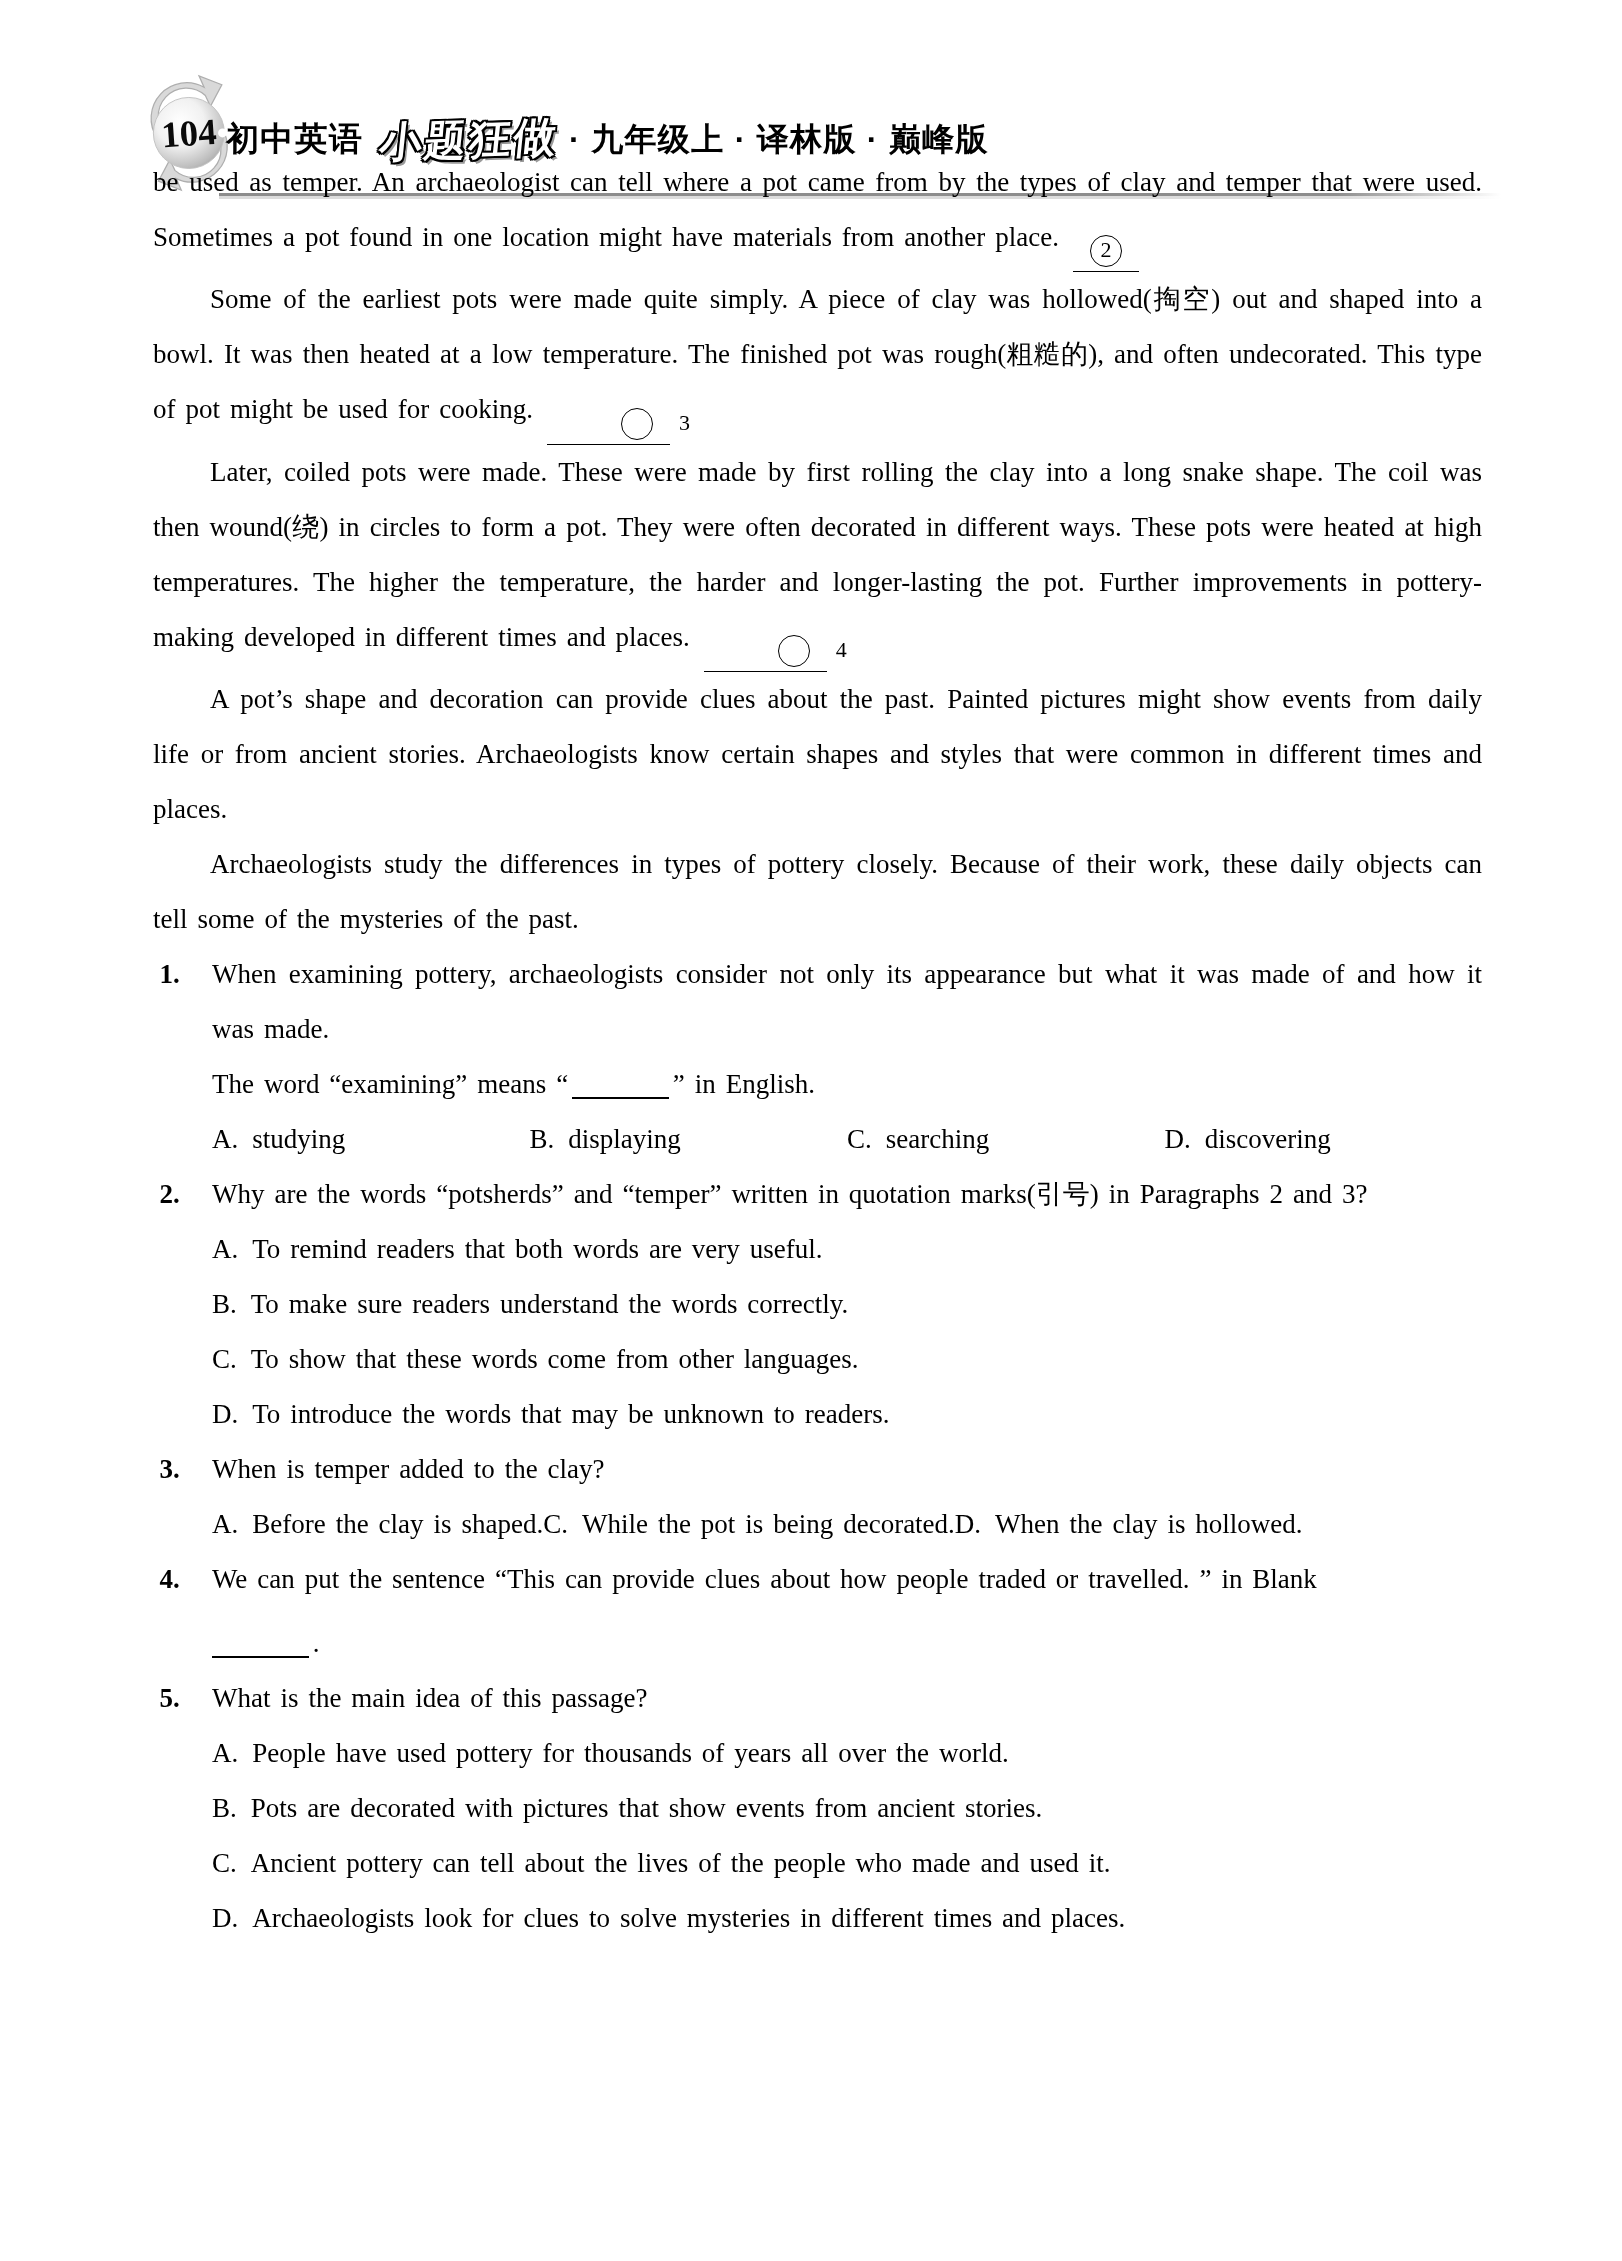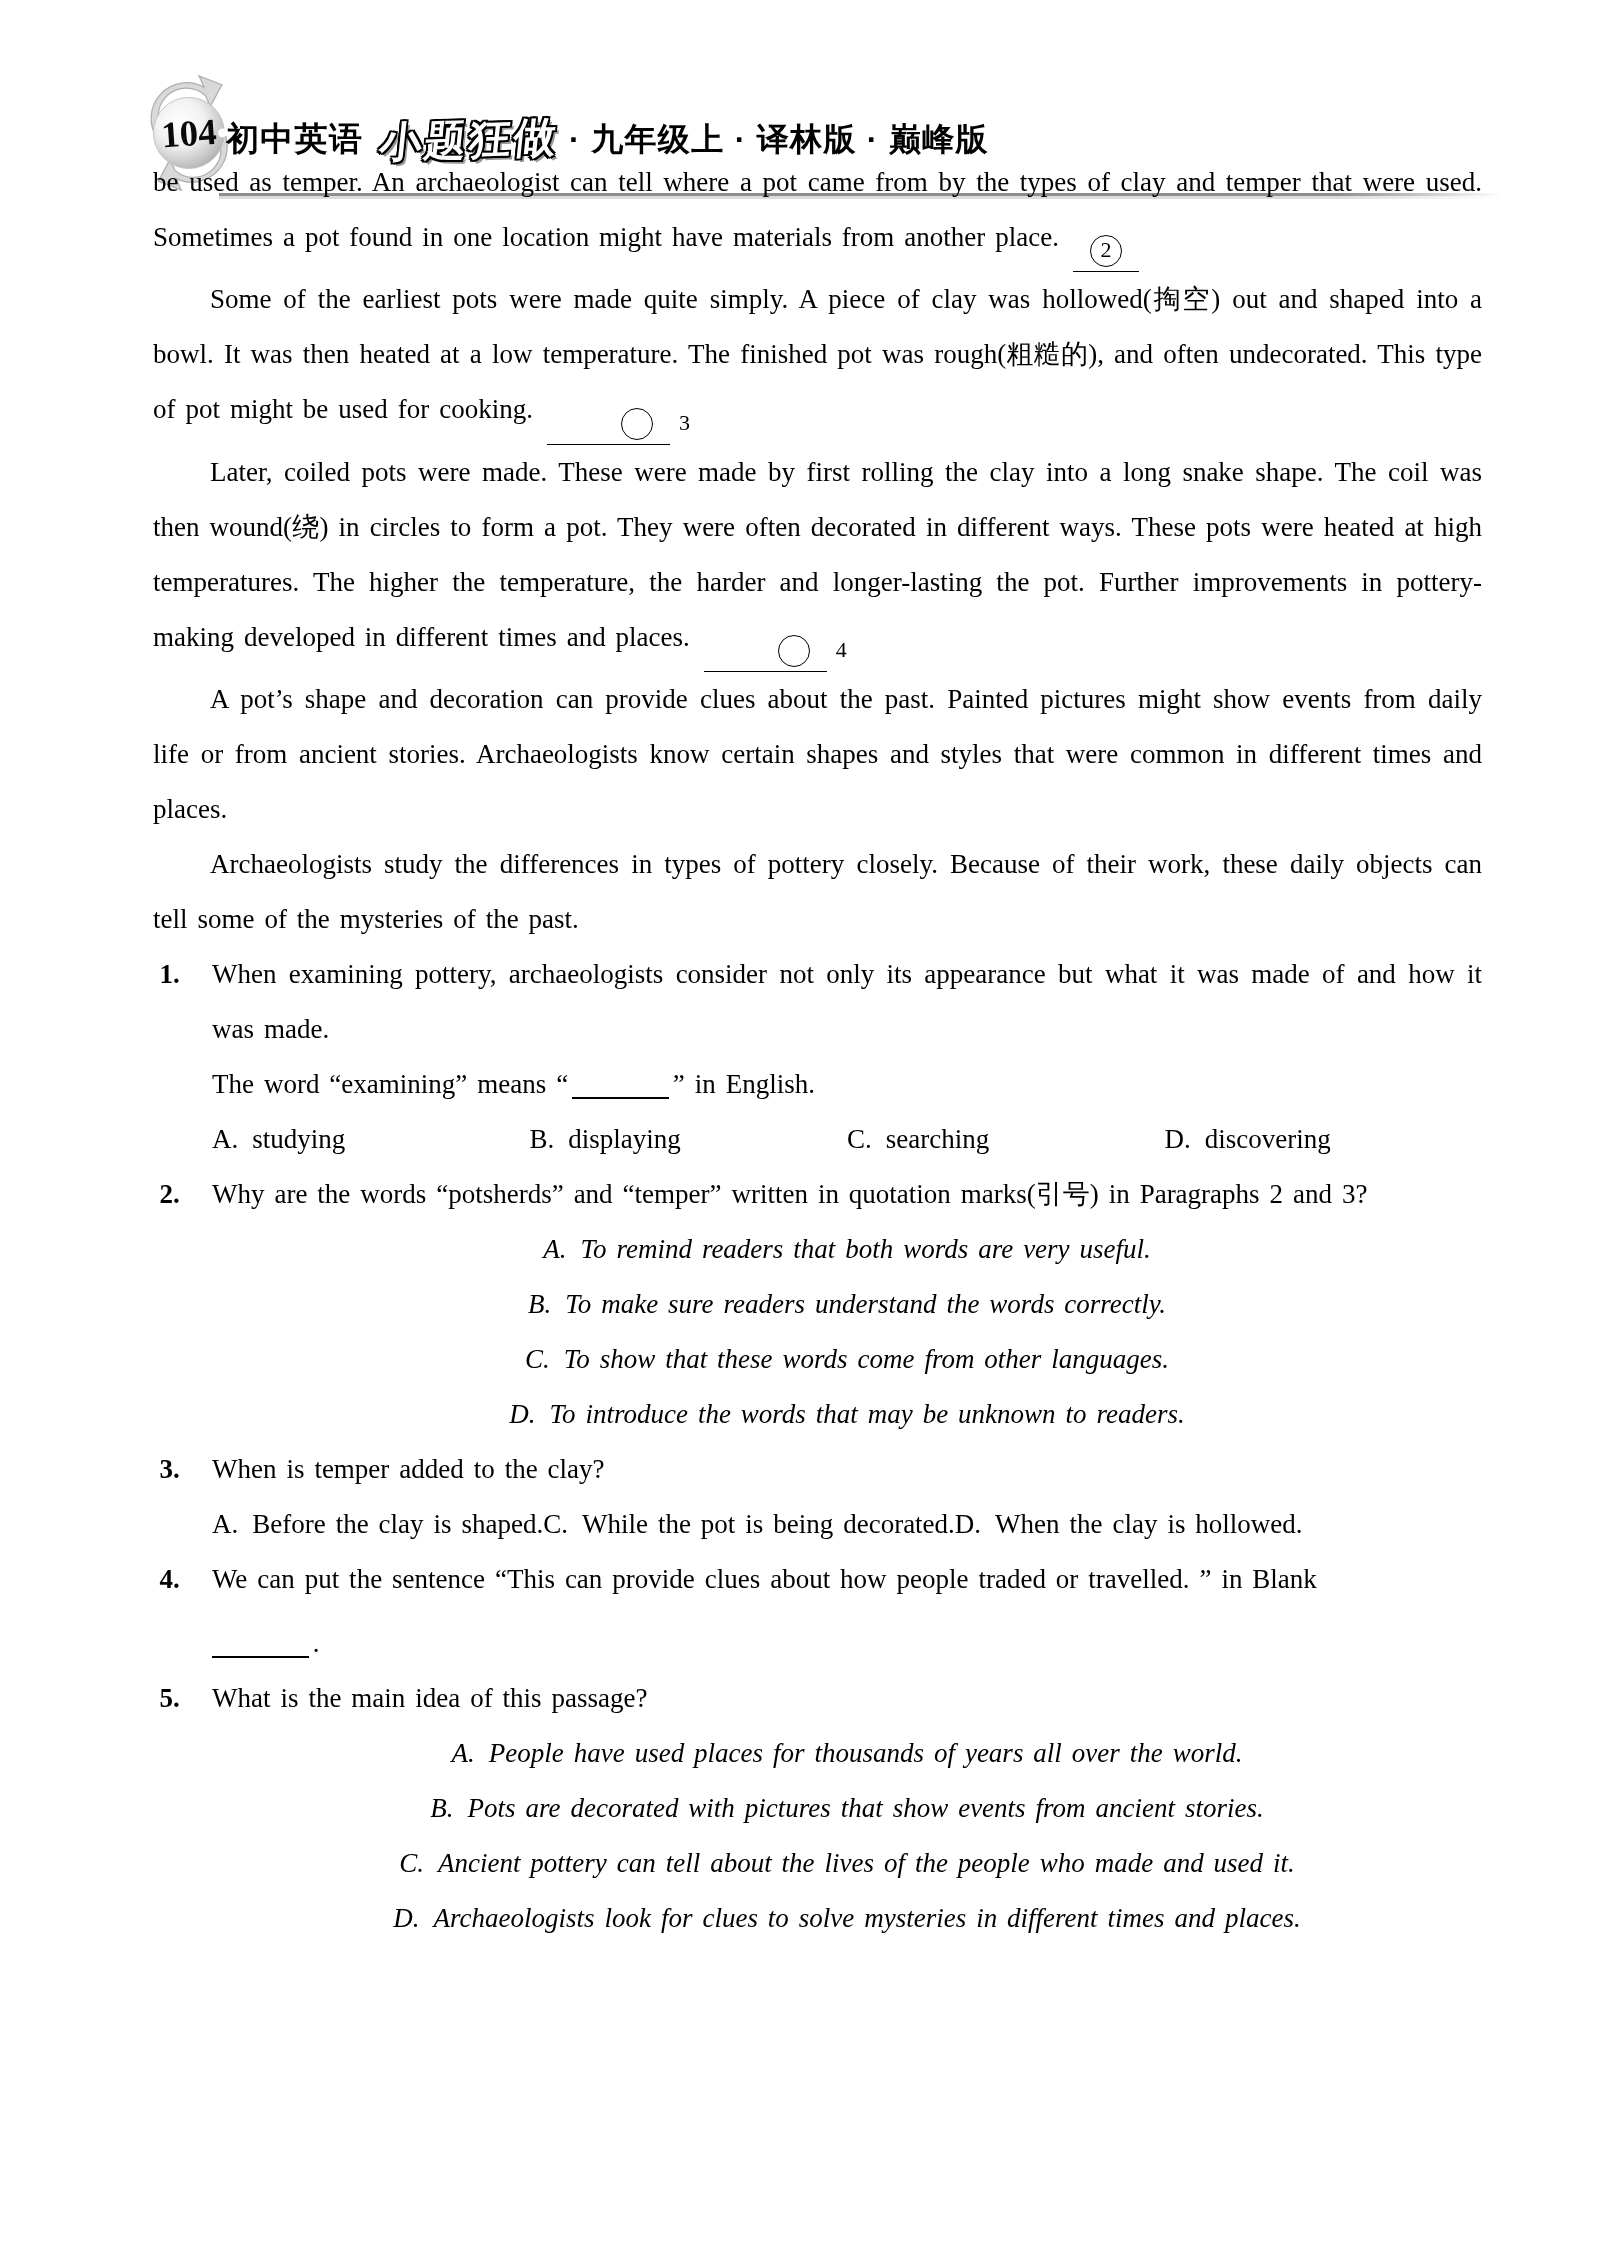--- a/index.html
+++ b/index.html
@@ -55,21 +55,21 @@
   .blankline { margin-top:9px; }
   .it { }
   .uline {
     display:inline-block; width:97px; height:1.9px; background:#000;
     vertical-align:-6.4px; margin:0 3.8px;
   }
   .opts4 { display:grid; grid-template-columns:repeat(4,1fr); text-align:left; }
   .opts2 { display:grid; grid-template-columns:1fr 1fr 1fr 1fr; text-align:left; }
   .opt { white-space:nowrap; }
   .opt-label { display:inline-block; margin-right:14px; }
-  .opt-stack { text-align:center;font-style:italic; }
+  .opt-stack { text-align:left; }
 </style>
 </head>
 <body>
 
 <div class="page">
 
   <div class="header">
     <svg class="badge" viewBox="0 0 130 205">
       <defs>
         <radialGradient id="sph" cx="38%" cy="35%" r="75%">
@@ -136,21 +136,21 @@
 
     <div class="q">
       <span class="q-num">4.</span>
       <div>We can put the sentence “This can provide clues about how people traded or travelled. ” in Blank</div>
       <div class="q-line blankline"><span class="uline" style="margin-left:0;"></span><span>.</span></div>
     </div>
 
     <div class="q">
       <span class="q-num">5.</span>
       <div>What is the main idea of this passage?</div>
-      <div class="opt-stack"><span class="opt-label">A.</span><span>People have used places for thousands of years all over the world.</span></div>
+      <div class="opt-stack"><span class="opt-label">A.</span><span>People have used pottery for thousands of years all over the world.</span></div>
       <div class="opt-stack"><span class="opt-label">B.</span><span>Pots are decorated with pictures that show events from ancient stories.</span></div>
       <div class="opt-stack"><span class="opt-label">C.</span><span>Ancient pottery can tell about the lives of the people who made and used it.</span></div>
       <div class="opt-stack"><span class="opt-label">D.</span><span>Archaeologists look for clues to solve mysteries in different times and places.</span></div>
     </div>
 
   </div>
 </div>
 
 
 </body></html>

